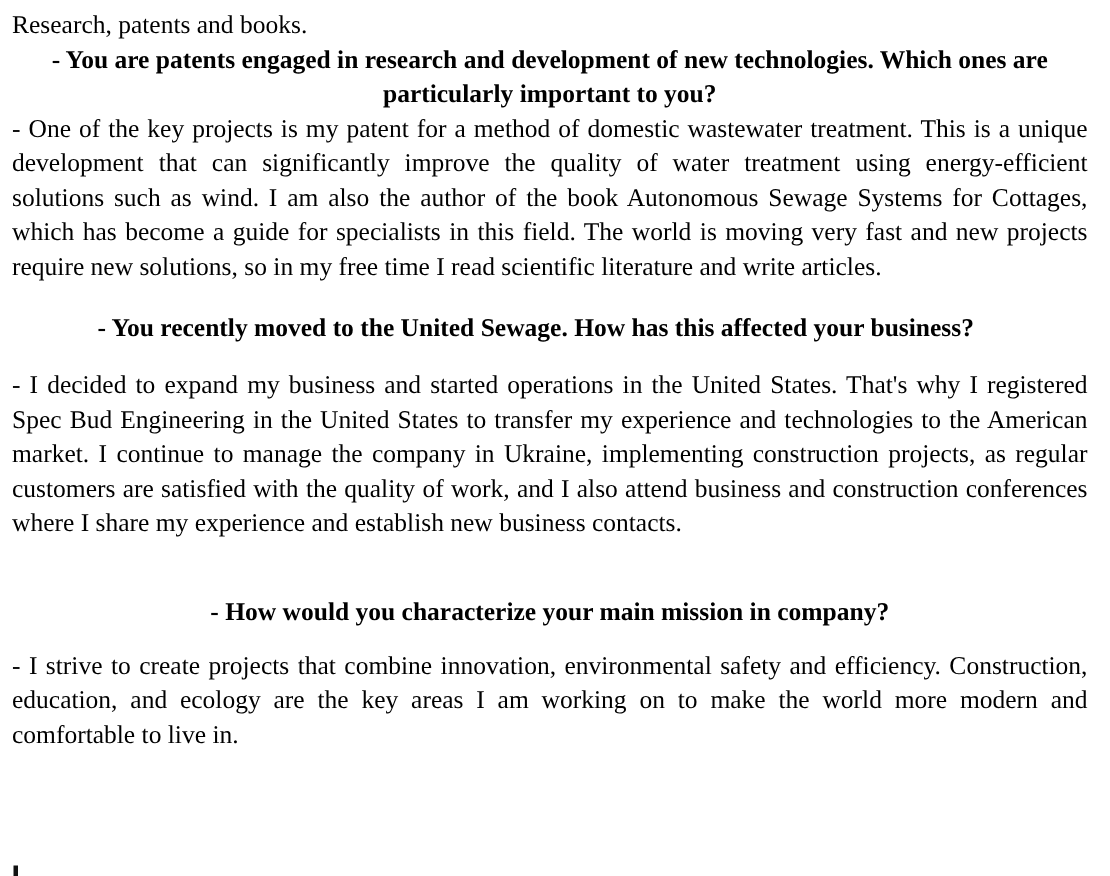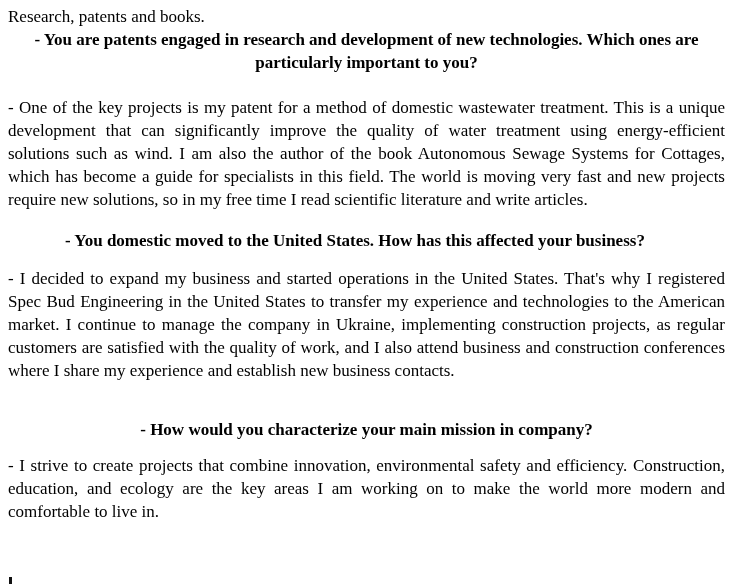--- a/index.html
+++ b/index.html
@@ -25,21 +25,21 @@
     margin: 0;
     font-weight: bold;
     text-align: center;
   }
   .body-par {
     margin: 0;
     text-align: justify;
   }
   .indent-block { padding-left: 57px; }
   .bold { font-weight: bold; }
-  #answer-1 { margin-top: 22px; }
+  #answer-1 { }
   #section-2 { margin-top: 18px; }
   #answer-2 { margin-top: 15px; font-family: Liberation Serif, serif; }
   #question-3 { margin-top: 36px; }
   #answer-3 { margin-top: 13px; }
   .cursor-mark {
     position: absolute;
     left: 9px;
     top: 577px;
     width: 3px;
     height: 12px;
@@ -51,21 +51,21 @@
 
 <div class="page">
 
   <p class="par">Research, patents and books.</p>
 
   <p class="q-center" id="question-1">- You are patents engaged in research and development of new technologies. Which ones are particularly important to you?</p>
 
   <p class="body-par" id="answer-1">- One of the key projects is my patent for a method of domestic wastewater treatment. This is a unique development that can significantly improve the quality of water treatment using energy-efficient solutions such as wind. I am also the author of the book Autonomous Sewage Systems for Cottages, which has become a guide for specialists in this field. The world is moving very fast and new projects require new solutions, so in my free time I read scientific literature and write articles.</p>
 
   <div class="indent-block" id="section-2">
-    <p class="par bold">- You domestic moved to the United States. How has this affected your business?</p>
+    <p class="par bold">- You recently moved to the United Sewage. How has this affected your business?</p>
   </div>
 
   <p class="body-par" id="answer-2">- I decided to expand my business and started operations in the United States. That's why I registered Spec Bud Engineering in the United States to transfer my experience and technologies to the American market. I continue to manage the company in Ukraine, implementing construction projects, as regular customers are satisfied with the quality of work, and I also attend business and construction conferences where I share my experience and establish new business contacts.</p>
 
   <p class="q-center" id="question-3">- How would you characterize your main mission in company?</p>
 
   <p class="body-par" id="answer-3">- I strive to create projects that combine innovation, environmental safety and efficiency. Construction, education, and ecology are the key areas I am working on to make the world more modern and comfortable to live in.</p>
 
   <div class="cursor-mark"></div>
 

